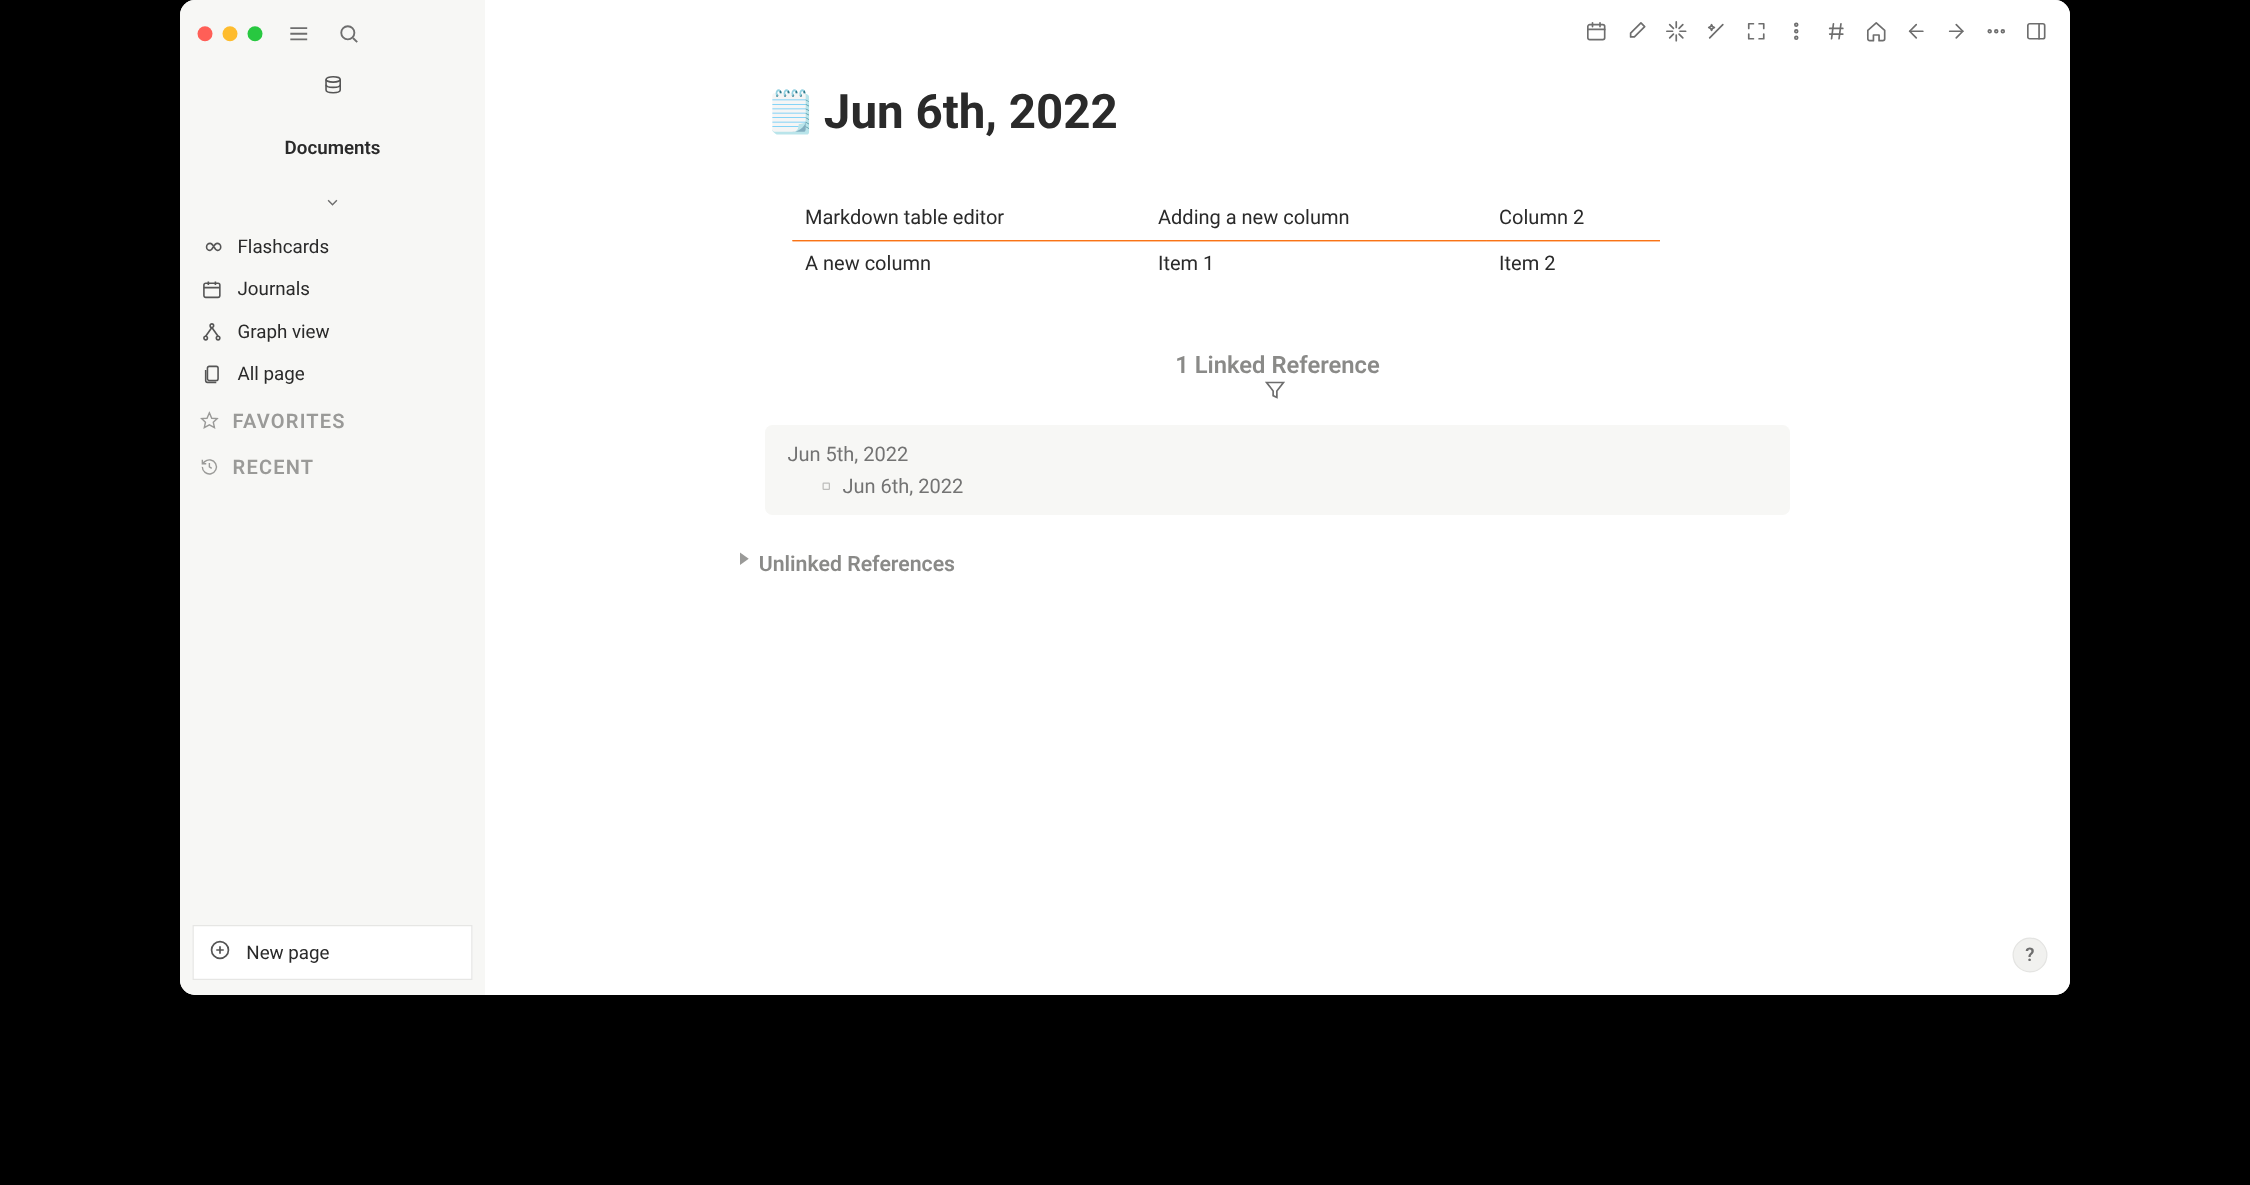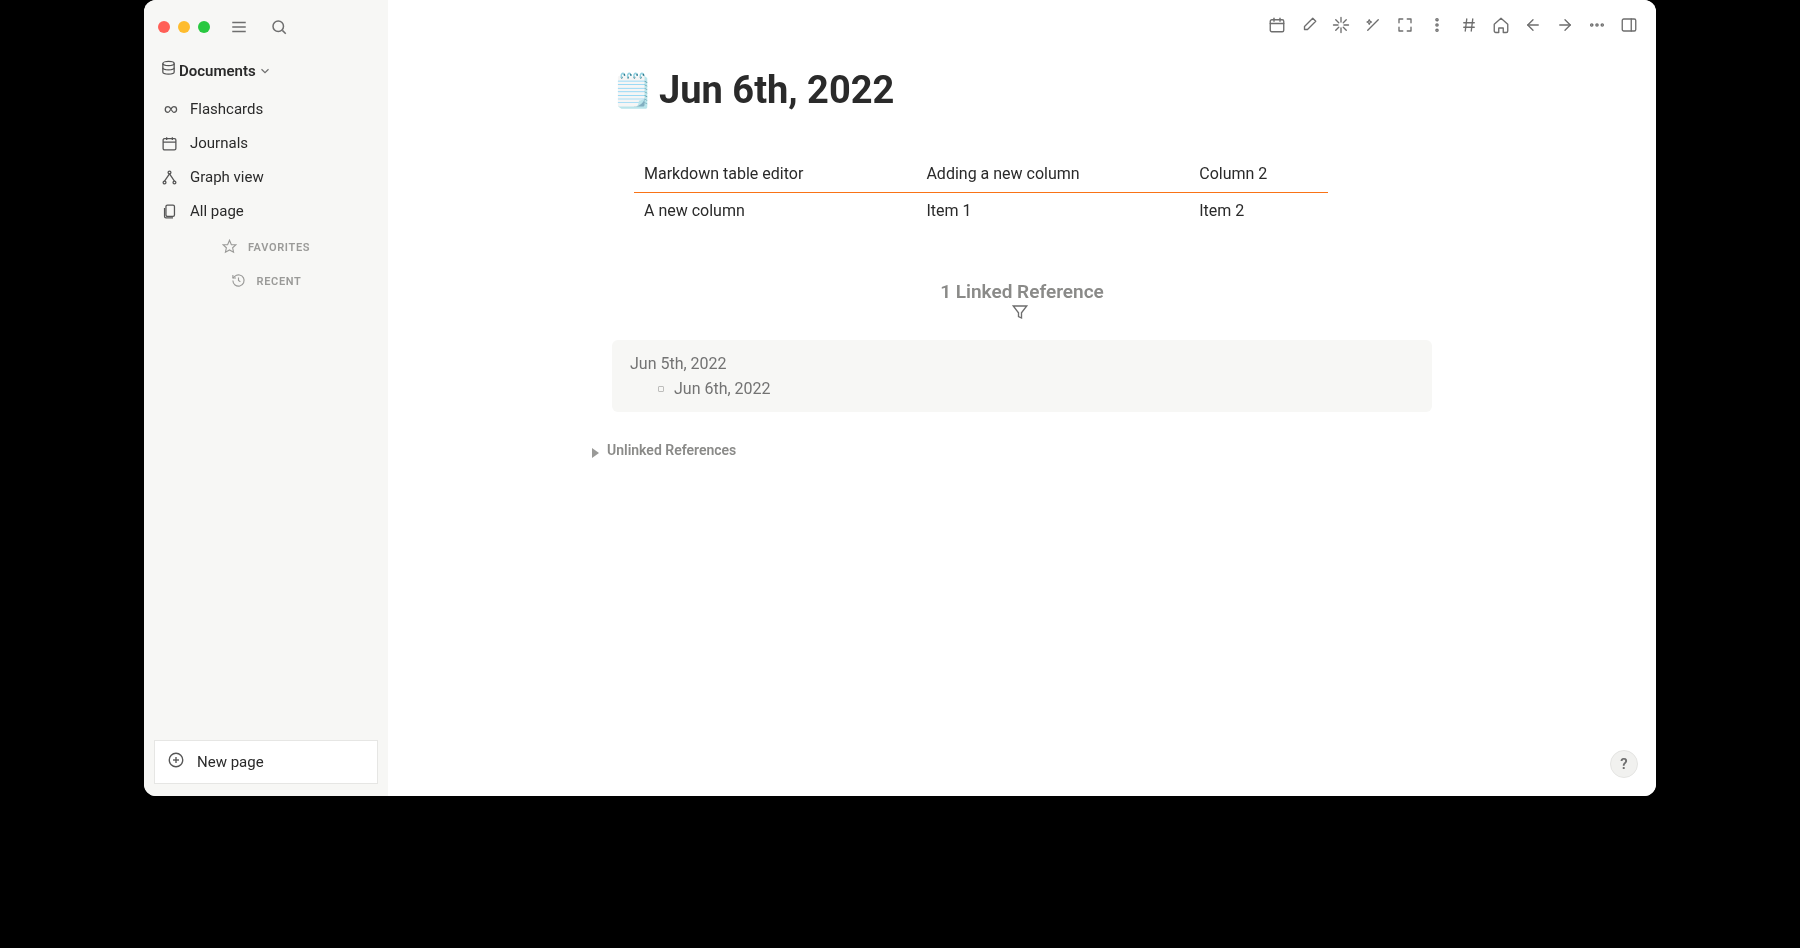--- a/index.html
+++ b/index.html
@@ -6,28 +6,28 @@
   html,body { height:100%; font-family:-apple-system,BlinkMacSystemFont,"Segoe UI",Roboto,sans-serif; color:#1a1a1a; background:#000; }
   .window { width:1512px; height:796px; background:#fff; border-radius:12px; overflow:hidden; display:flex; position:relative; margin:0 auto; box-shadow:0 10px 40px rgba(0,0,0,.25);}
   
   .sidebar { width:244px; background:#f7f7f5; display:flex; flex-direction:column; padding:12px 10px; }
   .traffic-row { display:flex; align-items:center; gap:18px; padding:4px 4px 14px 4px;}
   .traffic { display:flex; gap:8px; }
   .traffic span { width:12px; height:12px; border-radius:50%; display:inline-block;}
   .tred{background:#ff5f57;} .tyel{background:#febc2e;} .tgrn{background:#28c840;}
   .topicon { color:#6e6e6e; display:flex; align-items:center; justify-content:center; width:22px; height:22px; cursor:pointer;}
   .topicon svg{width:18px;height:18px;stroke:#6e6e6e;fill:none;stroke-width:2;}
-  .ws-picker { display:flex; align-items:center; gap:2px; padding:8px 6px; cursor:pointer; border-radius:6px;}
+  .ws-picker { display:flex; align-items:center; gap:28px; padding:8px 6px; cursor:pointer; border-radius:6px;flex-direction:column;}
   .ws-name { font-weight:600; font-size:15px; color:#2a2a2a;}
   .chevd{width:14px;height:14px;color:#6e6e6e;}
   .nav { margin-top:4px; display:flex; flex-direction:column; gap:2px;}
   .nav-item { display:flex; align-items:center; gap:12px; padding:7px 6px; border-radius:6px; cursor:pointer; font-size:15px; color:#2a2a2a;}
   .nav-item .icn{width:18px;height:18px;color:#555;display:flex;align-items:center;justify-content:center;}
   .nav-item .icn svg{width:17px;height:17px;stroke:#555;fill:none;stroke-width:1.8;}
-  .section-label { display:flex; align-items:center; gap:10px; padding:12px 6px 6px 6px; color:#9a9a98; font-size:11px; font-weight:600; letter-spacing:.06em; cursor:pointer;justify-content:center;}
+  .section-label { display:flex; align-items:center; gap:10px; padding:12px 6px 6px 6px; color:#9a9a98; font-size:16px; font-weight:600; letter-spacing:.06em; cursor:pointer;}
   .section-label .icn{width:16px;height:16px;}
   .section-label .icn svg{width:15px;height:15px;stroke:#9a9a98;fill:none;stroke-width:1.8;}
   .spacer{flex:1;}
   .newpage { display:flex; align-items:center; gap:12px; padding:10px 12px; background:#fff; border:1px solid #e6e6e4; border-radius:0; cursor:pointer; font-size:15px; color:#2a2a2a;}
   .newpage .icn svg{width:18px;height:18px;stroke:#555;fill:none;stroke-width:1.8;}
   
   .main { flex:1; display:flex; flex-direction:column; background:#fff; position:relative;}
   .toolbar { display:flex; justify-content:flex-end; gap:6px; padding:12px 14px;}
   .tbtn { width:26px; height:26px; display:flex; align-items:center; justify-content:center; cursor:pointer; border-radius:6px; color:#6e6e6e;}
   .tbtn svg{width:18px;height:18px;stroke:#6e6e6e;fill:none;stroke-width:1.8;stroke-linecap:round;stroke-linejoin:round;}
@@ -39,21 +39,21 @@
   table.mdtable th{ text-align:left; font-weight:400; color:#2a2a2a; padding:9px 10px; border-bottom:1px solid #f97316;}
   table.mdtable td{ padding:8px 10px; color:#2a2a2a;}
   table.mdtable tbody tr:nth-child(even){ background:#f4f4f2;}
   .section-title{ font-weight:600; font-size:19px; color:#8a8a88; margin-top:52px; display:flex; align-items:center; justify-content:space-between;flex-direction:column;}
   .filter-icn svg{width:18px;height:18px;stroke:#6e6e6e;fill:none;stroke-width:1.8;}
   .filter-icn{cursor:pointer; padding-right:4px;}
   .ref-block{ background:#f7f7f5; border-radius:6px; padding:14px 18px; margin-top:14px;}
   .ref-link{ color:#737373; font-size:16px; cursor:pointer;}
   .sub-ref{ margin-top:6px; margin-left:28px; display:flex; align-items:center; gap:10px;}
   .sub-bullet{width:6px;height:6px;border:1px solid #bdbdbb;border-radius:1px;}
-  .unlinked{ display:flex; align-items:flex-end; gap:8px; color:#8a8a88; font-weight:600; font-size:14px; margin-top:30px; margin-left:-20px; cursor:pointer;}
+  .unlinked{ display:flex; align-items:flex-start; gap:8px; color:#8a8a88; font-weight:600; font-size:17px; margin-top:30px; margin-left:-20px; cursor:pointer;}
   .tri{width:0;height:0;border-top:5px solid transparent;border-bottom:5px solid transparent;border-left:7px solid #9a9a98;}
   .help{ position:absolute; bottom:18px; right:18px; width:28px; height:28px; border-radius:50%; background:#f1f1ef; color:#6e6e6e; display:flex; align-items:center; justify-content:center; font-size:15px; font-weight:600; cursor:pointer; border:1px solid #e4e4e2;}
   .tablewrap{position:relative;}
 </style>
 </head>
 <body>
 
 <div class="window">
 
   <aside class="sidebar">

